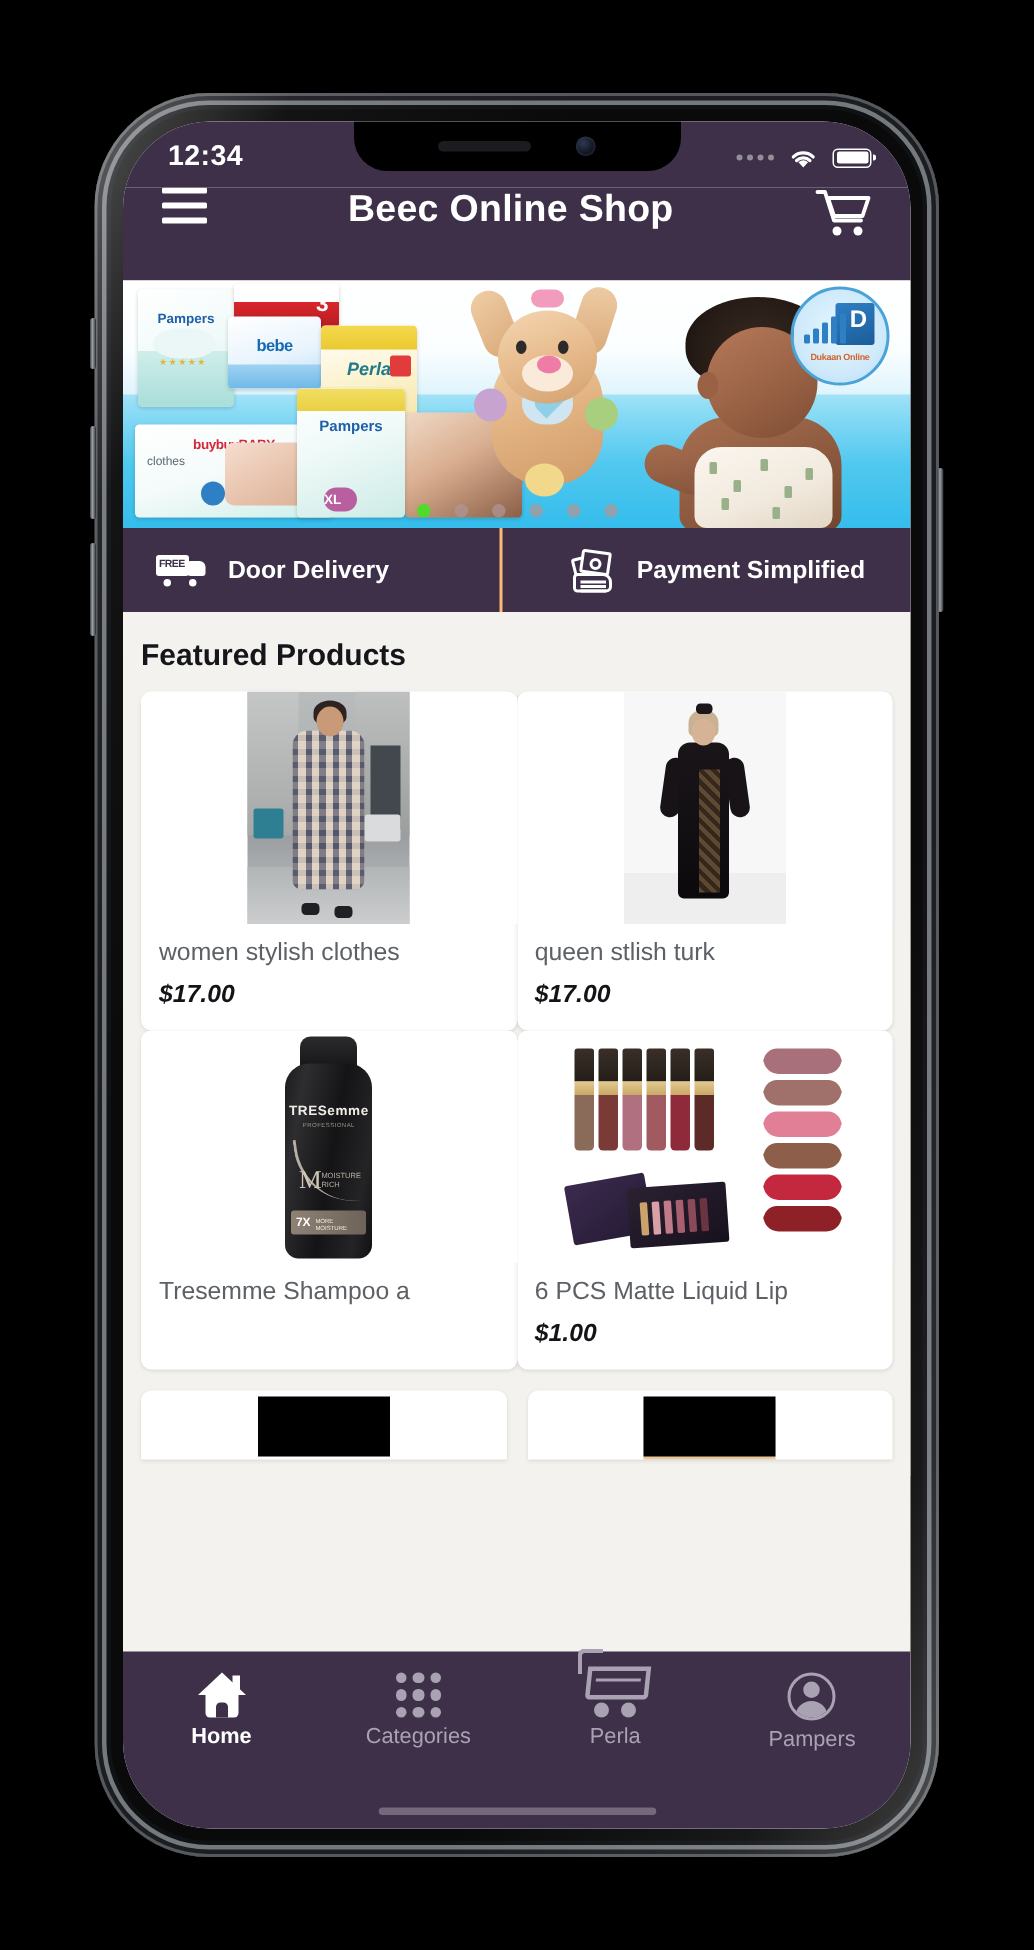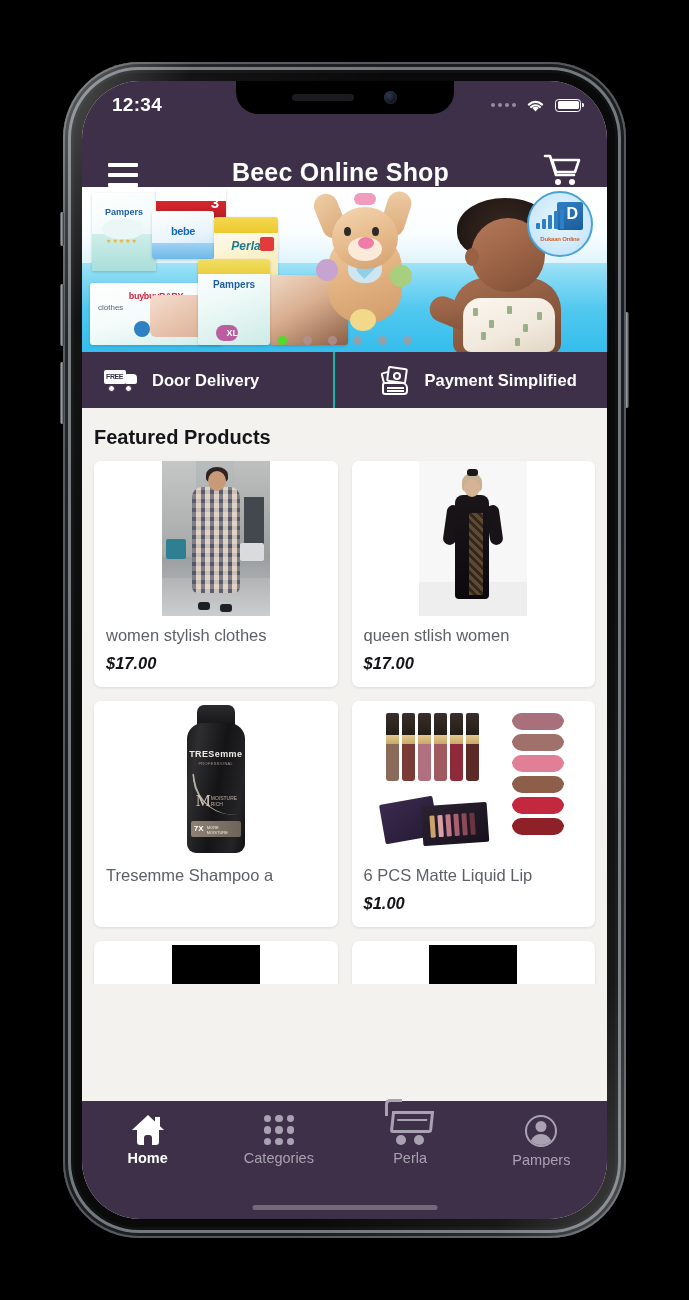--- a/index.html
+++ b/index.html
@@ -147,21 +147,21 @@
     width: 100%; height: 100%;
     background: #ffffff;
     border-radius: 1.5px;
   }
 
   
   #app-bar {
     height: 62px;
     background: #3d3048;
     display: flex;
-    align-items: flex-end;
+    align-items: flex-start;
     justify-content: space-between;
     padding: 0 26px;
     box-sizing: border-box;
   }
   #hamburger-icon { width: 30px; display: flex; flex-direction: column; gap: 6px; cursor: pointer; }
   #hamburger-icon span { display: block; height: 4px; background: #fff; border-radius: 1px; }
   #app-title {
     color: #ffffff;
     font-size: 25px;
     font-weight: bold;
@@ -230,21 +230,21 @@
   #pkg-buybuy .badgecirc { position:absolute; left:44px; bottom:8px; width:16px; height:16px;
     border-radius:50%; background:#2e7fc4; }
 
   #pkg-pampers-2 { left: 116px; top: 72px; width: 72px; height: 86px;
     background: linear-gradient(160deg,#ffffff 0%,#f0faf8 42%,#cdebe6 100%); }
   #pkg-pampers-2 .pkg-label { top: 20px; font-size: 10px; color: #1f5fa8; }
   #pkg-pampers-2 .strip { position:absolute; left:0; right:0; top:0; height:18%;
     background: linear-gradient(180deg,#f2de63,#e9cf41); }
   #pkg-pampers-2 .xl { position:absolute; left:18px; bottom:4px; width:22px; height:16px;
     border-radius:8px; background:#b95fa0; color:#fff; font-size:9px; font-weight:bold;
-    text-align:right; line-height:16px; }
+    text-align:left; line-height:16px; }
 
   #pkg-photo-kids { left: 188px; top: 88px; width: 78px; height: 70px;
     background: linear-gradient(150deg,#efd9c6 0%,#d9ae90 45%,#8a5f46 100%); }
 
   #plush-toy { position: absolute; left: 228px; top: 4px; width: 108px; height: 136px; }
   #plush-toy .body { position:absolute; left:18px; top:40px; width:74px; height:92px;
     border-radius: 38px 38px 34px 34px;
     background: linear-gradient(160deg,#f0cfa8 0%,#e3b382 48%,#cf9a68 100%); }
   #plush-toy .head { position:absolute; left:22px; top:16px; width:66px; height:62px;
     border-radius:50%;
@@ -351,21 +351,21 @@
   }
   .feature-item {
     flex: 1;
     display: flex;
     align-items: center;
     gap: 14px;
     padding-left: 22px;
     box-sizing: border-box;
   }
   .feature-item + .feature-item {
-    border-left: 2px solid #14b8a6;
+    border-left: 2px solid #fdba74;
     padding-left: 44px;
   }
   .feature-label {
     color: #ffffff;
     font-size: 16.5px;
     font-weight: bold;
     white-space: nowrap;
   }
   .truck-icon { width: 34px; height: 24px; position: relative; }
   .truck-icon .box {
@@ -420,21 +420,20 @@
   }
   #section-title {
     font-size: 20px;
     font-weight: bold;
     color: #15161a;
     padding: 18px 0 12px 12px;
   }
   #product-grid {
     display: grid;
     grid-template-columns: 1fr 1fr;
-    gap: 14px;
     padding: 0 12px;
   }
   .product-card {
     background: #ffffff;
     border-radius: 7px;
     box-shadow: 0 1px 3px rgba(0,0,0,0.10);
     overflow: hidden;
     cursor: pointer;
   }
   .product-image {
@@ -857,21 +856,21 @@
               <div class="floor"></div>
               <div class="arm-l"></div>
                 <div class="arm-r"></div>
               <div class="gown"></div>
                 <div class="lace"></div>
               <div class="hair3"></div>
                 <div class="head3"></div>
                 <div class="cap3"></div>
             </div>
           </div>
-          <div class="product-title">queen stlish women</div>
+          <div class="product-title">queen stlish turk</div>
           <div class="product-price">$17.00</div>
         </div>
 
         <div class="product-card">
           <div class="product-image">
             <div class="img-shampoo">
               <div class="cap"></div>
               <div class="body"></div>
               <div class="brand">TRESemme</div>
               <div class="sub">PROFESSIONAL</div>

